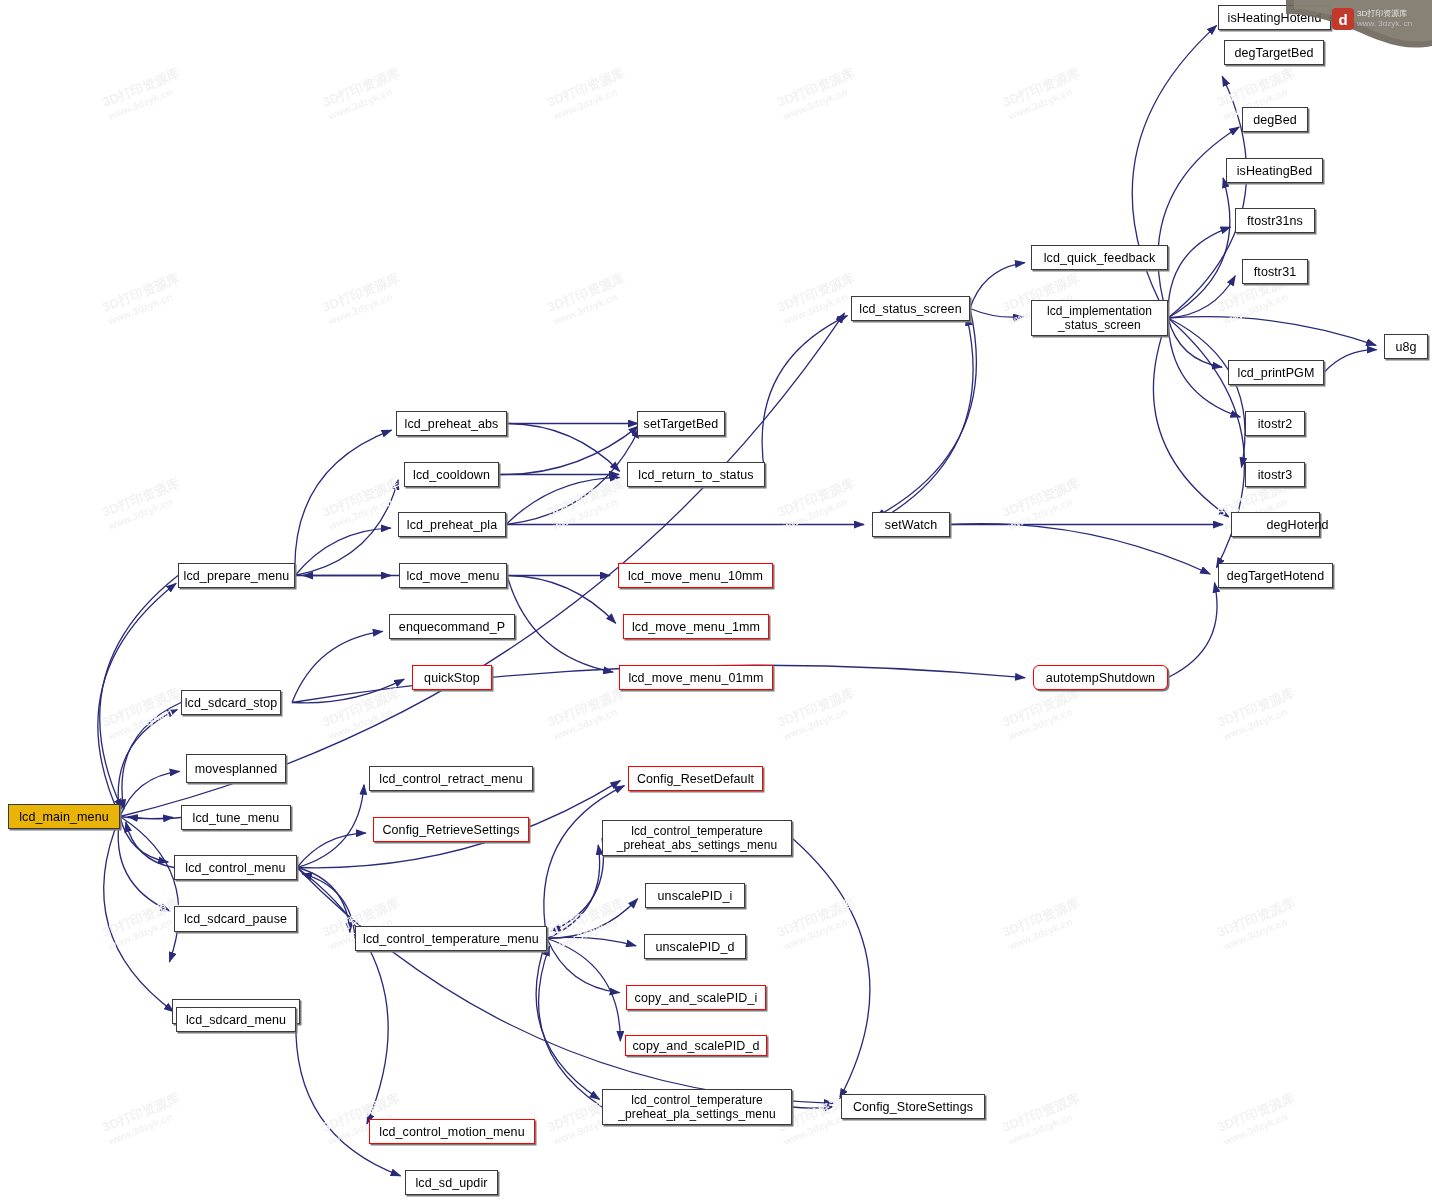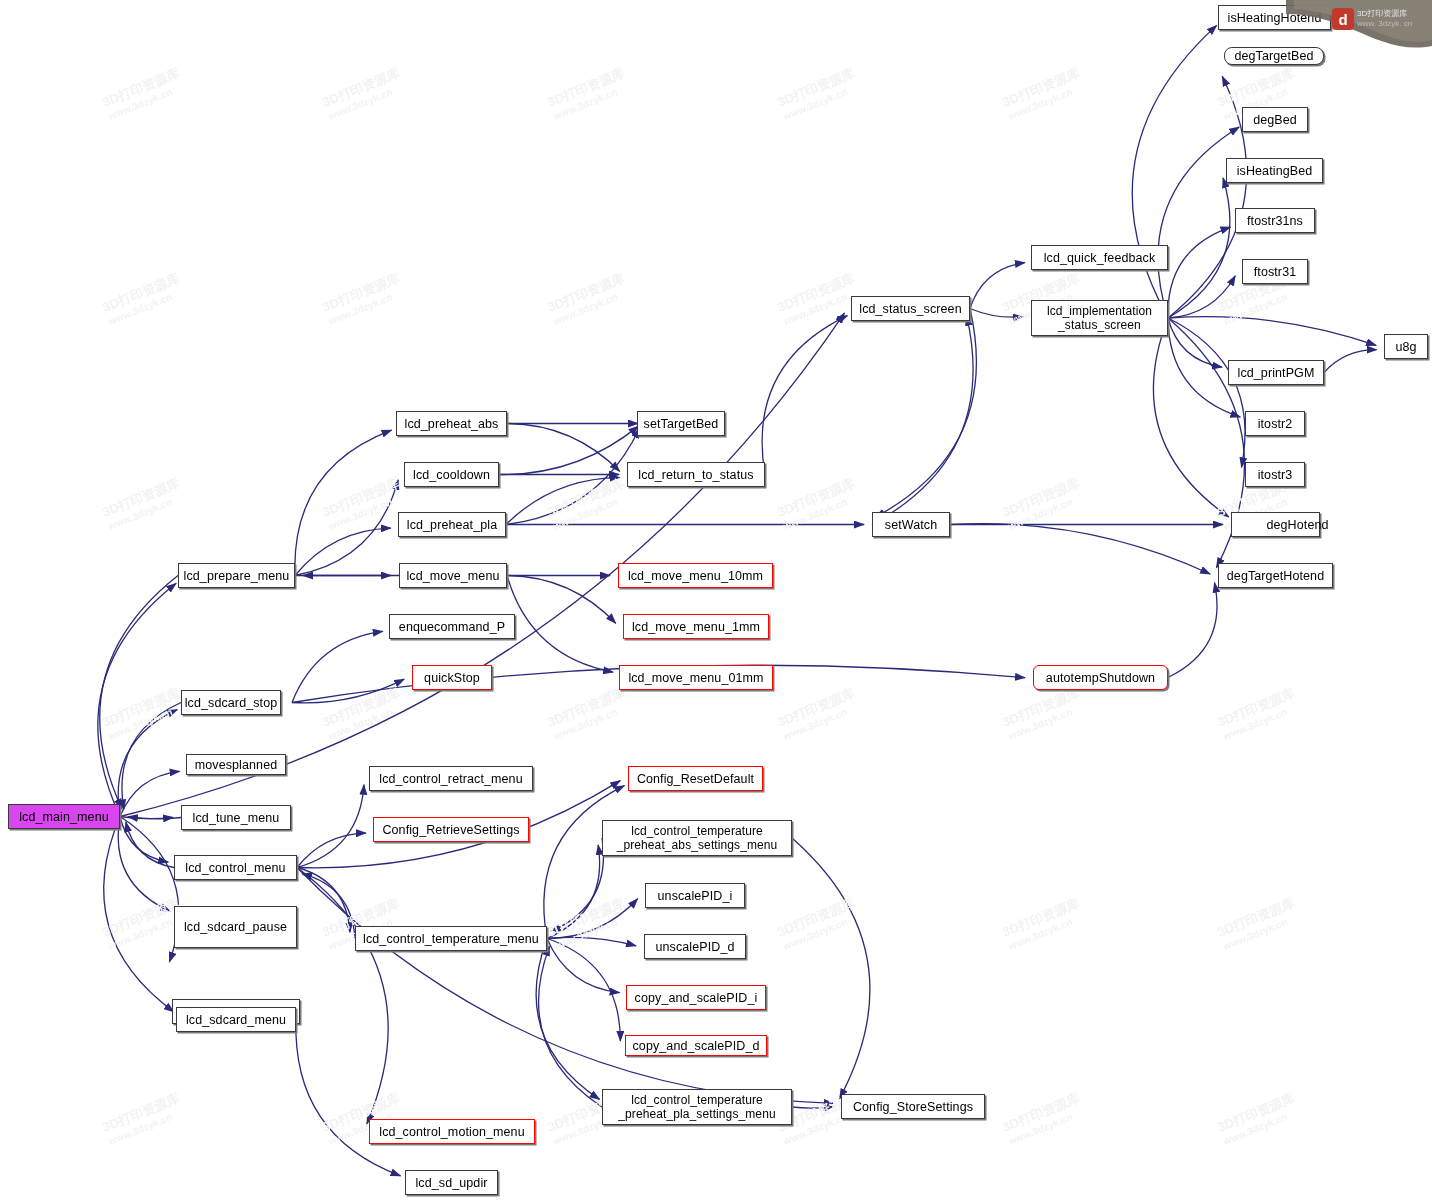--- a/index.html
+++ b/index.html
@@ -15,21 +15,21 @@
     display:flex;align-items:center;justify-content:center;
     font-size:12.5px;
     line-height:1.12;
     color:#000000;
     text-align:center;
     white-space:pre;
     letter-spacing:0.1px;
     z-index:5;
   }
   .node.red{border-color:#ff0000;}
-  .node.filled{background:#d946ef;}
+  .node.filled{background:#eab308;}
   .node.two-line{font-size:12px;line-height:1.18;text-align:center;}
   .wm{
     position:absolute;
     color:#f2f2f2;
     font-size:13px;
     font-weight:bold;
     transform:rotate(-22deg);
     transform-origin:left top;
     pointer-events:none;
     user-select:none;
@@ -141,24 +141,24 @@
         <path d="M950,524.5 Q1086.5,524.5 1223,524.5" marker-end="url(#ah)"></path>
         <path d="M950,524.5 Q1086.1985308203941,517.0501158995698 1210.1410349145935,574.0044506740458" marker-end="url(#ah)"></path>
         <path d="M1168,677.5 Q1228.287580151623,648.2525696652781 1214.4787422638158,582.6833657818158" marker-end="url(#ah)"></path>
       </g>
   </svg>
 
   <div id="node-layer">
       <div class="node filled" style="left: 8px; top: 804px; width: 112px; height: 25px;">lcd_main_menu</div>
       <div class="node" style="left: 178px; top: 563px; width: 117px; height: 25px;">lcd_prepare_menu</div>
       <div class="node" style="left: 181px; top: 690px; width: 100px; height: 25px;">lcd_sdcard_stop</div>
-      <div class="node" style="left: 186px; top: 754px; width: 100px; height: 21px;">movesplanned</div>
+      <div class="node" style="left: 186px; top: 754px; width: 100px; height: 29px;">movesplanned</div>
       <div class="node" style="left: 181px; top: 805px; width: 110px; height: 25px;">lcd_tune_menu</div>
       <div class="node" style="left: 174px; top: 855px; width: 123px; height: 25px;">lcd_control_menu</div>
-      <div class="node" style="left: 174px; top: 906px; width: 123px; height: 42px;">lcd_sdcard_pause</div>
+      <div class="node" style="left: 174px; top: 906px; width: 123px; height: 26px;">lcd_sdcard_pause</div>
       <div class="node" style="left: 172px; top: 957px; width: 128px; height: 25px; margin-top: 42px;">lcd_sdcard_resume</div>
       <div class="node" style="left: 176px; top: 1007px; width: 120px; height: 25px;">lcd_sdcard_menu</div>
       <div class="node" style="left: 396px; top: 411px; width: 111px; height: 25px;">lcd_preheat_abs</div>
       <div class="node" style="left: 404px; top: 462px; width: 95px; height: 25px;">lcd_cooldown</div>
       <div class="node" style="left: 398px; top: 512px; width: 108px; height: 25px;">lcd_preheat_pla</div>
       <div class="node" style="left: 399px; top: 563px; width: 108px; height: 25px;">lcd_move_menu</div>
       <div class="node" style="left: 389px; top: 614px; width: 126px; height: 25px;">enquecommand_P</div>
       <div class="node red" style="left: 412px; top: 665px; width: 80px; height: 25px;">quickStop</div>
       <div class="node" style="left: 369px; top: 766px; width: 164px; height: 25px;">lcd_control_retract_menu</div>
       <div class="node red" style="left: 373px; top: 817px; width: 156px; height: 25px;">Config_RetrieveSettings</div>
@@ -180,21 +180,21 @@
       <div class="node two-line" style="left: 602px; top: 1089px; width: 190px; height: 36px;">lcd_control_temperature
 _preheat_pla_settings_menu</div>
       <div class="node" style="left: 841px; top: 1094px; width: 144px; height: 25px;">Config_StoreSettings</div>
       <div class="node" style="left: 851px; top: 296px; width: 119px; height: 25px;">lcd_status_screen</div>
       <div class="node" style="left: 872px; top: 512px; width: 78px; height: 25px;">setWatch</div>
       <div class="node" style="left: 1031px; top: 245px; width: 137px; height: 25px;">lcd_quick_feedback</div>
       <div class="node two-line" style="left: 1031px; top: 300px; width: 137px; height: 36px;">lcd_implementation
 _status_screen</div>
       <div class="node red" style="left: 1033px; top: 665px; width: 135px; height: 25px; border-radius: 6px;">autotempShutdown</div>
       <div class="node" style="left: 1218px; top: 5px; width: 113px; height: 25px;">isHeatingHotend</div>
-      <div class="node" style="left: 1224px; top: 47px; width: 100px; height: 18px; border-radius: 8px;">degTargetBed</div>
+      <div class="node" style="left: 1224px; top: 40px; width: 100px; height: 25px;">degTargetBed</div>
       <div class="node" style="left: 1242px; top: 107px; width: 66px; height: 25px;">degBed</div>
       <div class="node" style="left: 1226px; top: 158px; width: 97px; height: 25px;">isHeatingBed</div>
       <div class="node" style="left: 1235px; top: 208px; width: 80px; height: 25px;">ftostr31ns</div>
       <div class="node" style="left: 1242px; top: 259px; width: 66px; height: 25px; text-align: right;">ftostr31</div>
       <div class="node" style="left: 1384px; top: 334px; width: 44px; height: 25px;">u8g</div>
       <div class="node" style="left: 1228px; top: 360px; width: 96px; height: 25px;">lcd_printPGM</div>
       <div class="node" style="left: 1245px; top: 411px; width: 60px; height: 25px;">itostr2</div>
       <div class="node" style="left: 1245px; top: 462px; width: 60px; height: 25px;">itostr3</div>
       <div class="node" style="left: 1231px; top: 512px; width: 89px; height: 25px; padding-left: 44px;">degHotend</div>
       <div class="node" style="left: 1218px; top: 563px; width: 115px; height: 25px;">degTargetHotend</div>

